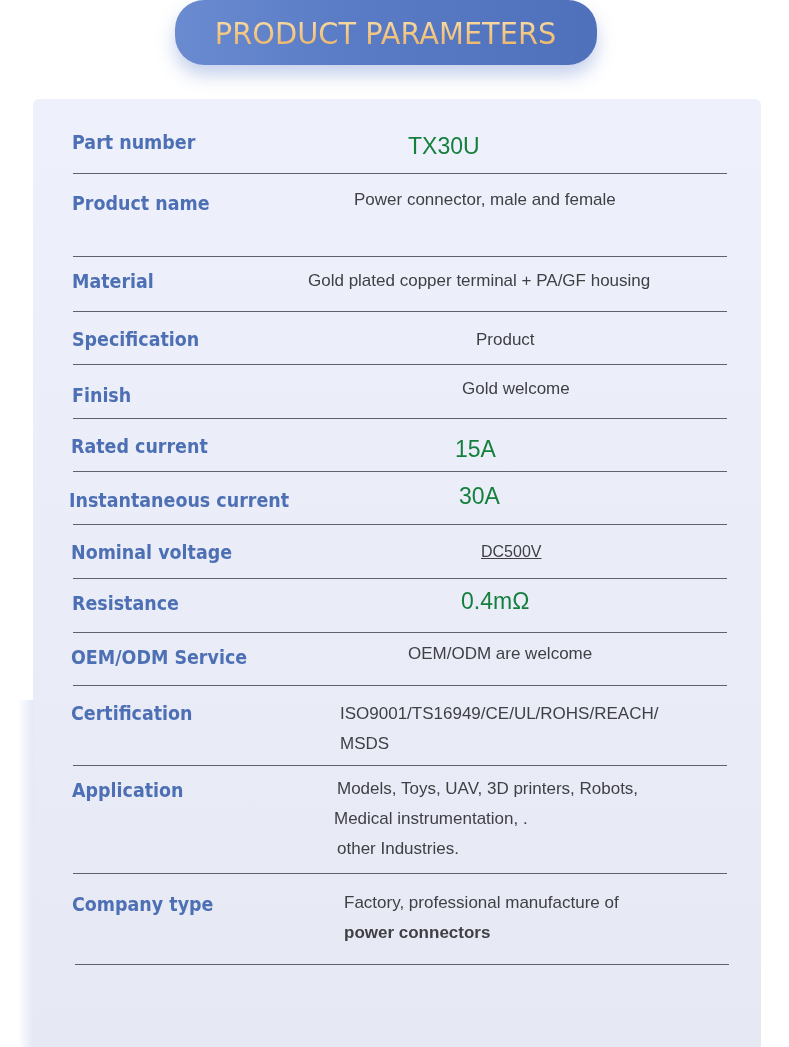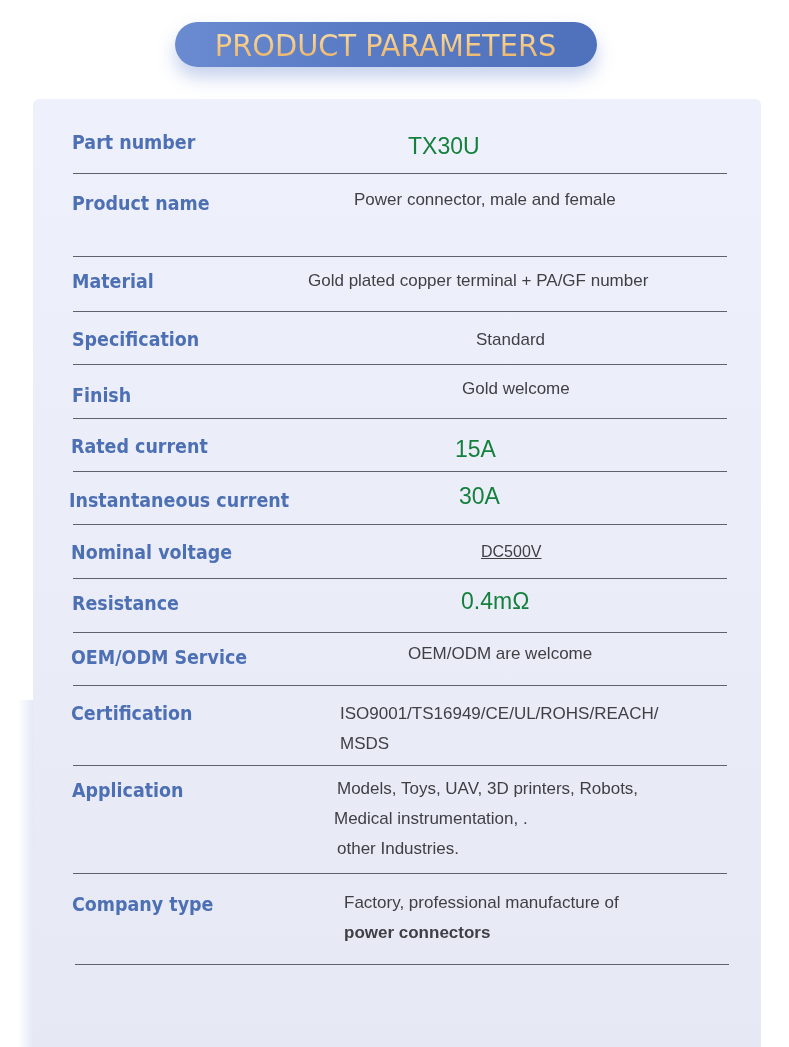--- a/index.html
+++ b/index.html
@@ -10,23 +10,23 @@
       width: 789px;
       height: 1047px;
       position: relative;
       overflow: hidden;
       background: #ffffff;
       font-family: "Liberation Sans", sans-serif;
     }
     .title-pill {
       position: absolute;
       left: 175px;
-      top: 22px;
+      top: 0;
       width: 422px;
-      height: 45px;
+      height: 65px;
       border-radius: 29px;
       background: linear-gradient(90deg, #6a8bd0 0%, #5a7cc6 40%, #4f70bb 100%);
       box-shadow: 0 10px 18px rgba(90, 120, 200, 0.35);
       display: flex;
       align-items: center;
       justify-content: center;
     }
     .title-text {
       font-family: "DejaVu Sans", sans-serif;
       font-size: 31px;
@@ -103,27 +103,27 @@
 <div class="divider" style="left:73px; top:173px; width:654px;"></div>
 
 <div>
   <span class="label" style="left:72px; top:192px;">Product name</span>
   <span class="value" style="left:354px; top:190px;">Power connector, male and female</span>
 </div>
 <div class="divider" style="left:73px; top:256px; width:654px;"></div>
 
 <div>
   <span class="label" style="left:72px; top:270px;">Material</span>
-  <span class="value" style="left:308px; top:271px;">Gold plated copper terminal + PA/GF number</span>
+  <span class="value" style="left:308px; top:271px;">Gold plated copper terminal + PA/GF housing</span>
 </div>
 <div class="divider" style="left:73px; top:311px; width:654px;"></div>
 
 <div>
   <span class="label" style="left:72px; top:328px;">Specification</span>
-  <span class="value" style="left:476px; top:330px;">Standard</span>
+  <span class="value" style="left:476px; top:330px;">Product</span>
 </div>
 <div class="divider" style="left:73px; top:364px; width:654px;"></div>
 
 <div>
   <span class="label" style="left:72px; top:384px;">Finish</span>
   <span class="value" style="left:462px; top:379px;">Gold welcome</span>
 </div>
 <div class="divider" style="left:73px; top:418px; width:654px;"></div>
 
 <div>

